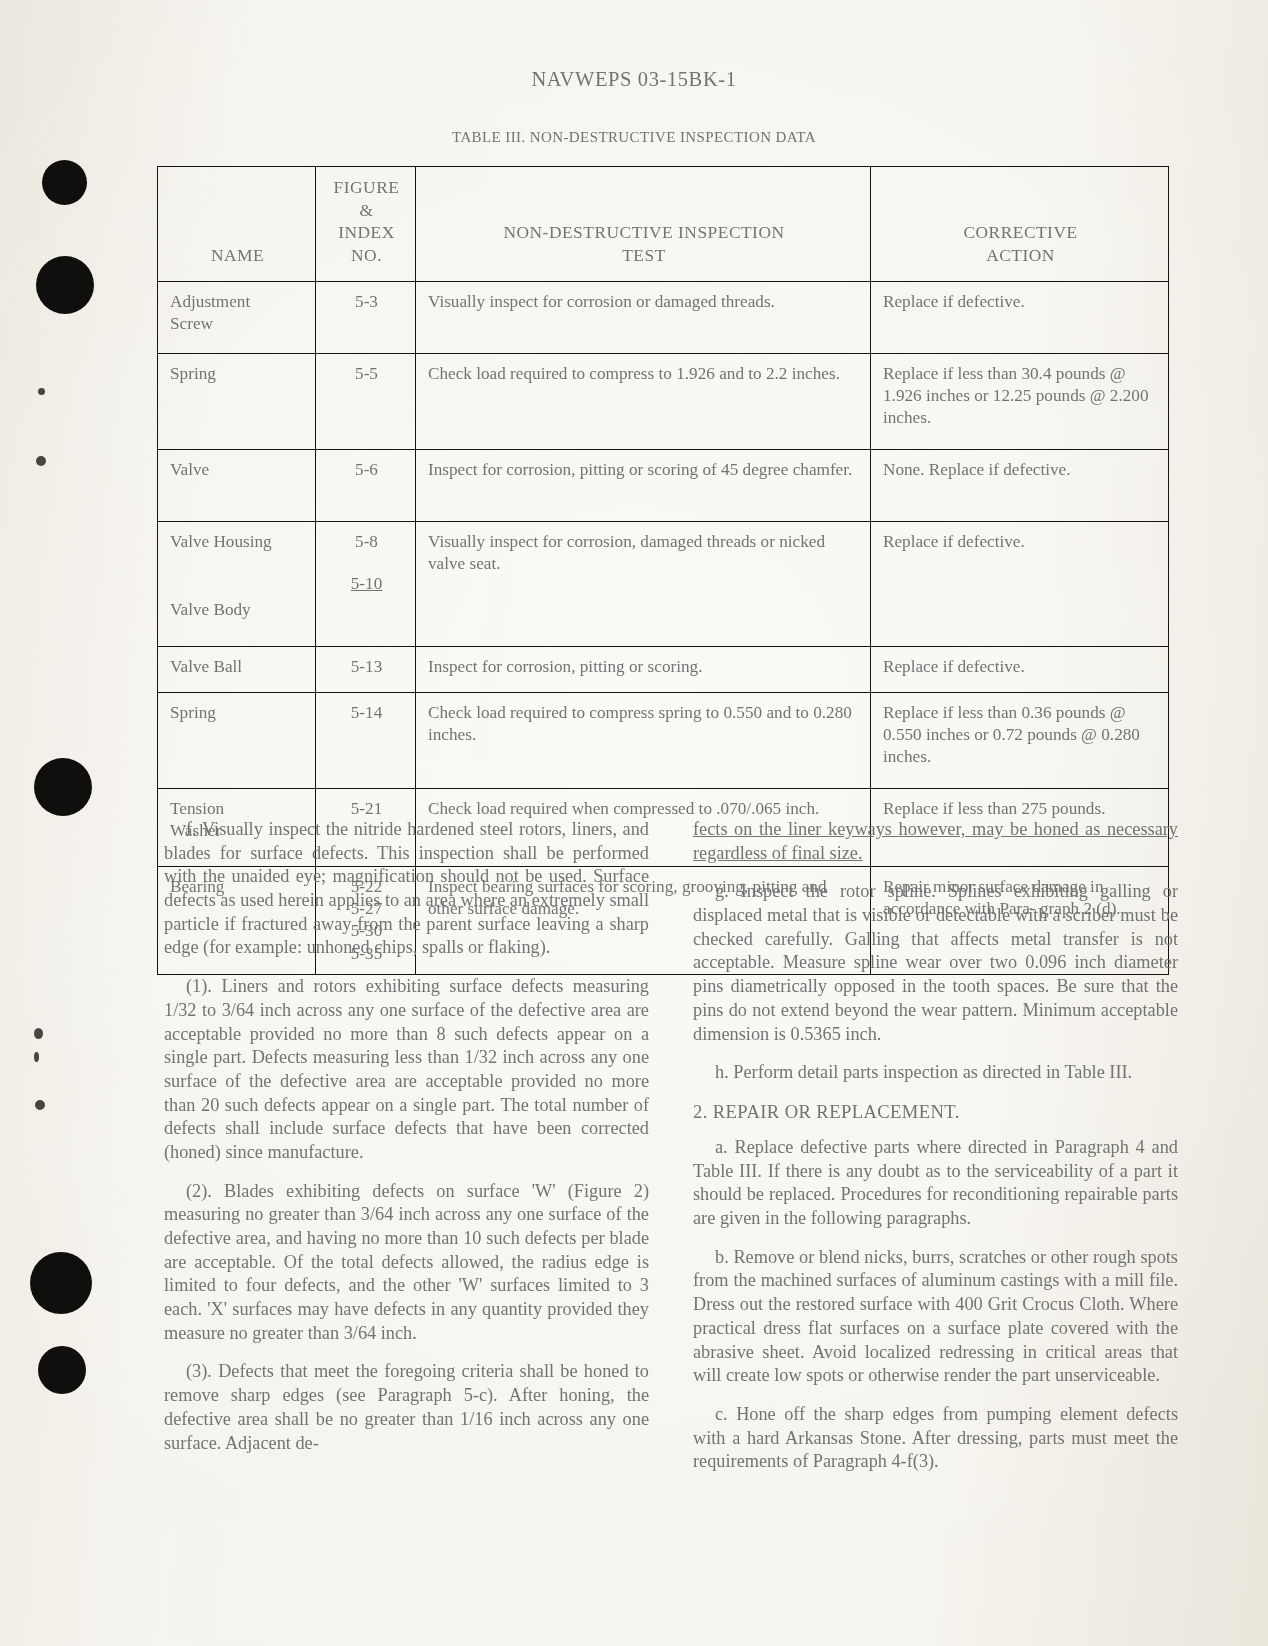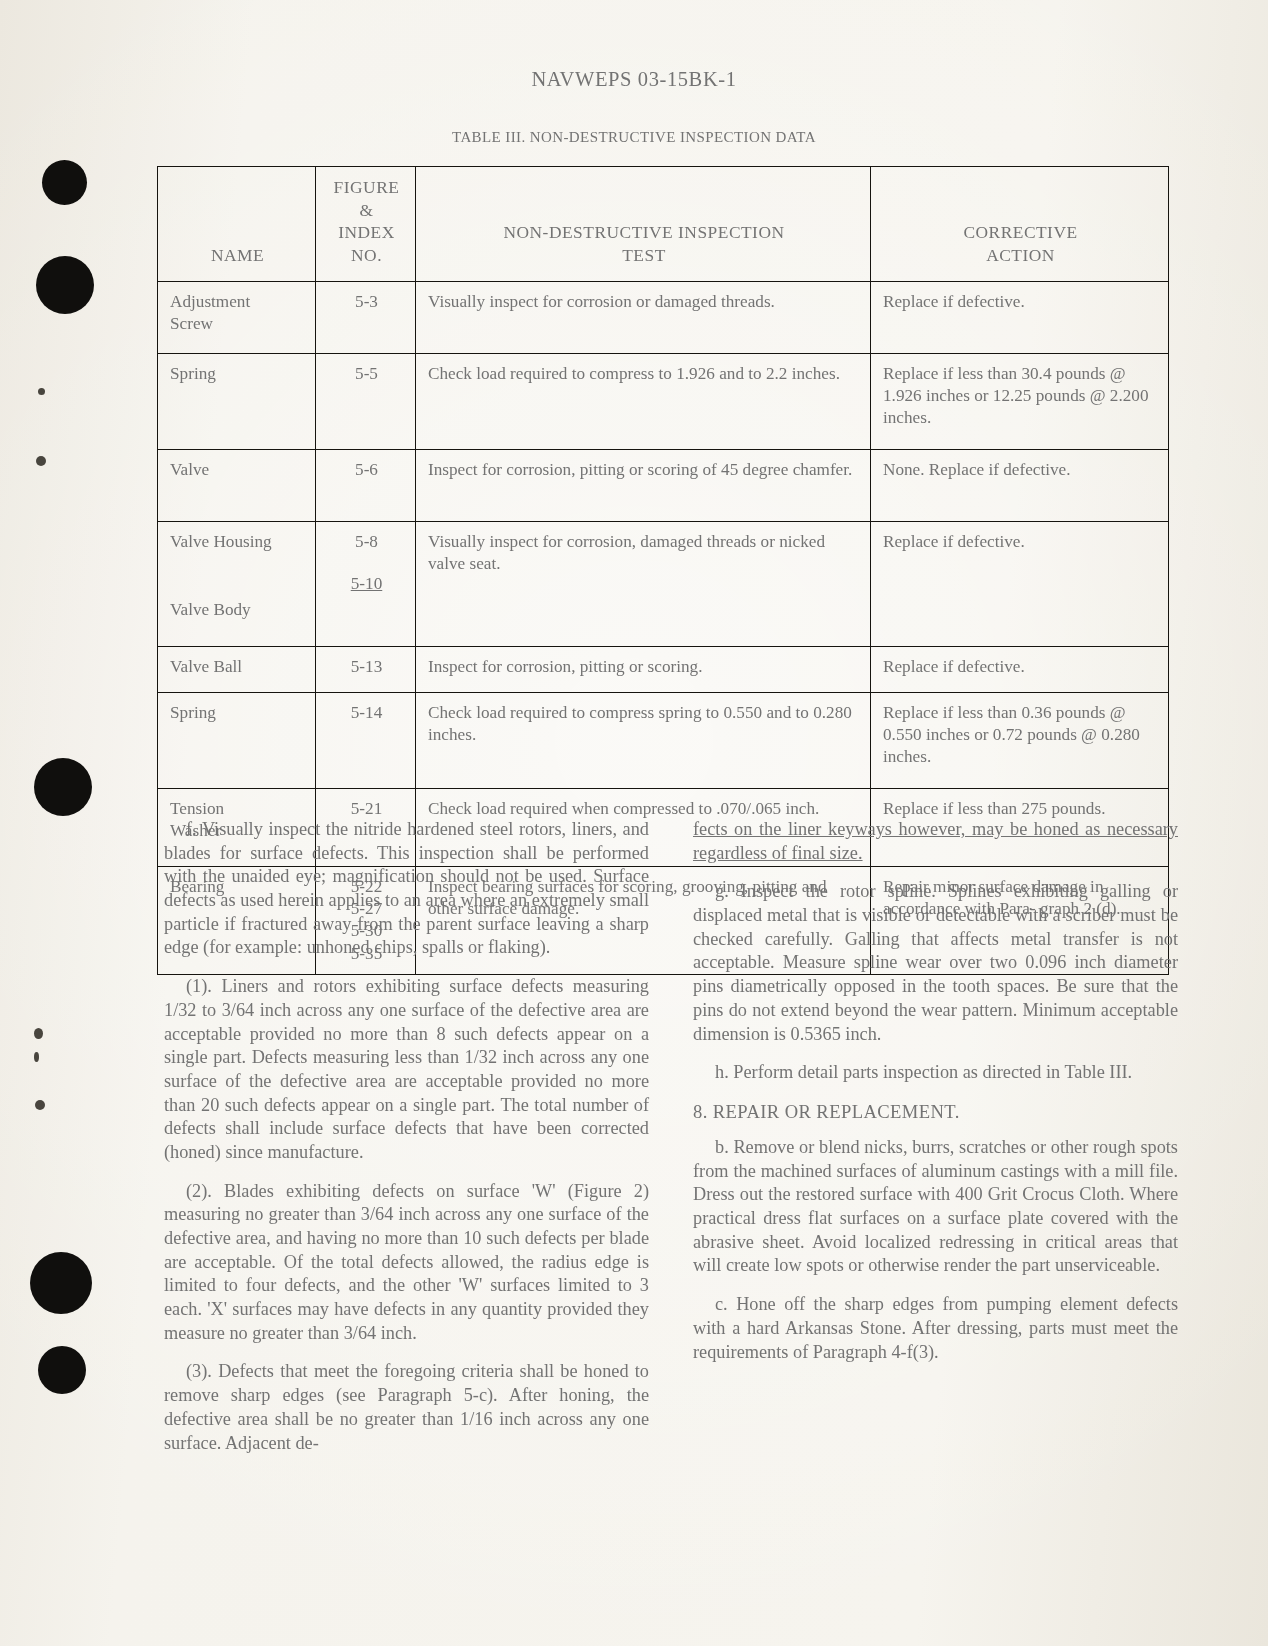--- a/index.html
+++ b/index.html
@@ -304,20 +304,21 @@
       <div class="col">
           <p class="body">f.  Visually inspect the nitride hardened steel rotors, liners, and blades for surface defects. This inspection shall be performed with the unaided eye; magnification should not be used.  Surface defects as used herein applies to an area where an extremely small particle if fractured away from the parent surface leaving a sharp edge (for example: unhoned chips, spalls or flaking).</p>
           <p class="body">(1).  Liners and rotors exhibiting surface defects measuring 1/32 to 3/64 inch across any one surface of the defective area are acceptable provided no more than 8 such defects appear on a single part.  Defects measuring less than 1/32 inch across any one surface of the defective area are acceptable provided no more than 20 such defects appear on a single part.  The total number of defects shall include surface defects that have been corrected (honed) since manufacture.</p>
           <p class="body">(2).  Blades exhibiting defects on surface 'W' (Figure 2) measuring no greater than 3/64 inch across any one surface of the defective area, and having no more than 10 such defects per blade are acceptable. Of the total defects allowed, the radius edge is limited to four defects, and the other 'W' surfaces limited to 3 each.  'X' surfaces may have defects in any quantity provided they measure no greater than 3/64 inch.</p>
           <p class="body">(3).  Defects that meet the foregoing criteria shall be honed to remove sharp edges (see Paragraph 5-c). After honing, the defective area shall be no greater than 1/16 inch across any one surface.  Adjacent de-</p>
         </div>
       <div class="col">
           <p class="body noind">fects on the liner keyways however,  may be honed as necessary regardless of final size.</p>
           <p class="body">g.  Inspect the rotor spline. Splines exhibiting galling or displaced metal that is visible or detectable with a scriber must be checked carefully. Galling that affects metal transfer is not acceptable. Measure spline wear over two 0.096 inch diameter pins diametrically opposed in the tooth spaces.  Be sure that the pins do not extend beyond the wear pattern.  Minimum acceptable dimension is 0.5365 inch.</p>
           <p class="body">h.  Perform detail parts inspection as directed in Table III.</p>
-          <p class="body head">8.  REPAIR OR REPLACEMENT.</p>
+          <p class="body head">2.  REPAIR OR REPLACEMENT.</p>
+          <p class="body">a.  Replace defective parts where directed in Paragraph 4 and Table III.  If there is any doubt as to the serviceability of a part it should be replaced.  Procedures for reconditioning repairable parts are given in the following paragraphs.</p>
           <p class="body">b.  Remove or blend nicks, burrs, scratches or other rough spots from the machined surfaces of aluminum castings with a mill file. Dress out the restored surface with 400 Grit Crocus Cloth. Where practical dress flat surfaces on a surface plate covered with the abrasive sheet. Avoid localized redressing in critical areas that will create low spots or otherwise render the part unserviceable.</p>
           <p class="body">c.  Hone off the sharp edges from pumping element defects with a hard Arkansas Stone.  After dressing, parts must meet the requirements of Paragraph 4-f(3).</p>
         </div>
     </div>
 
   </div>
 </div>
 
 </body></html>

